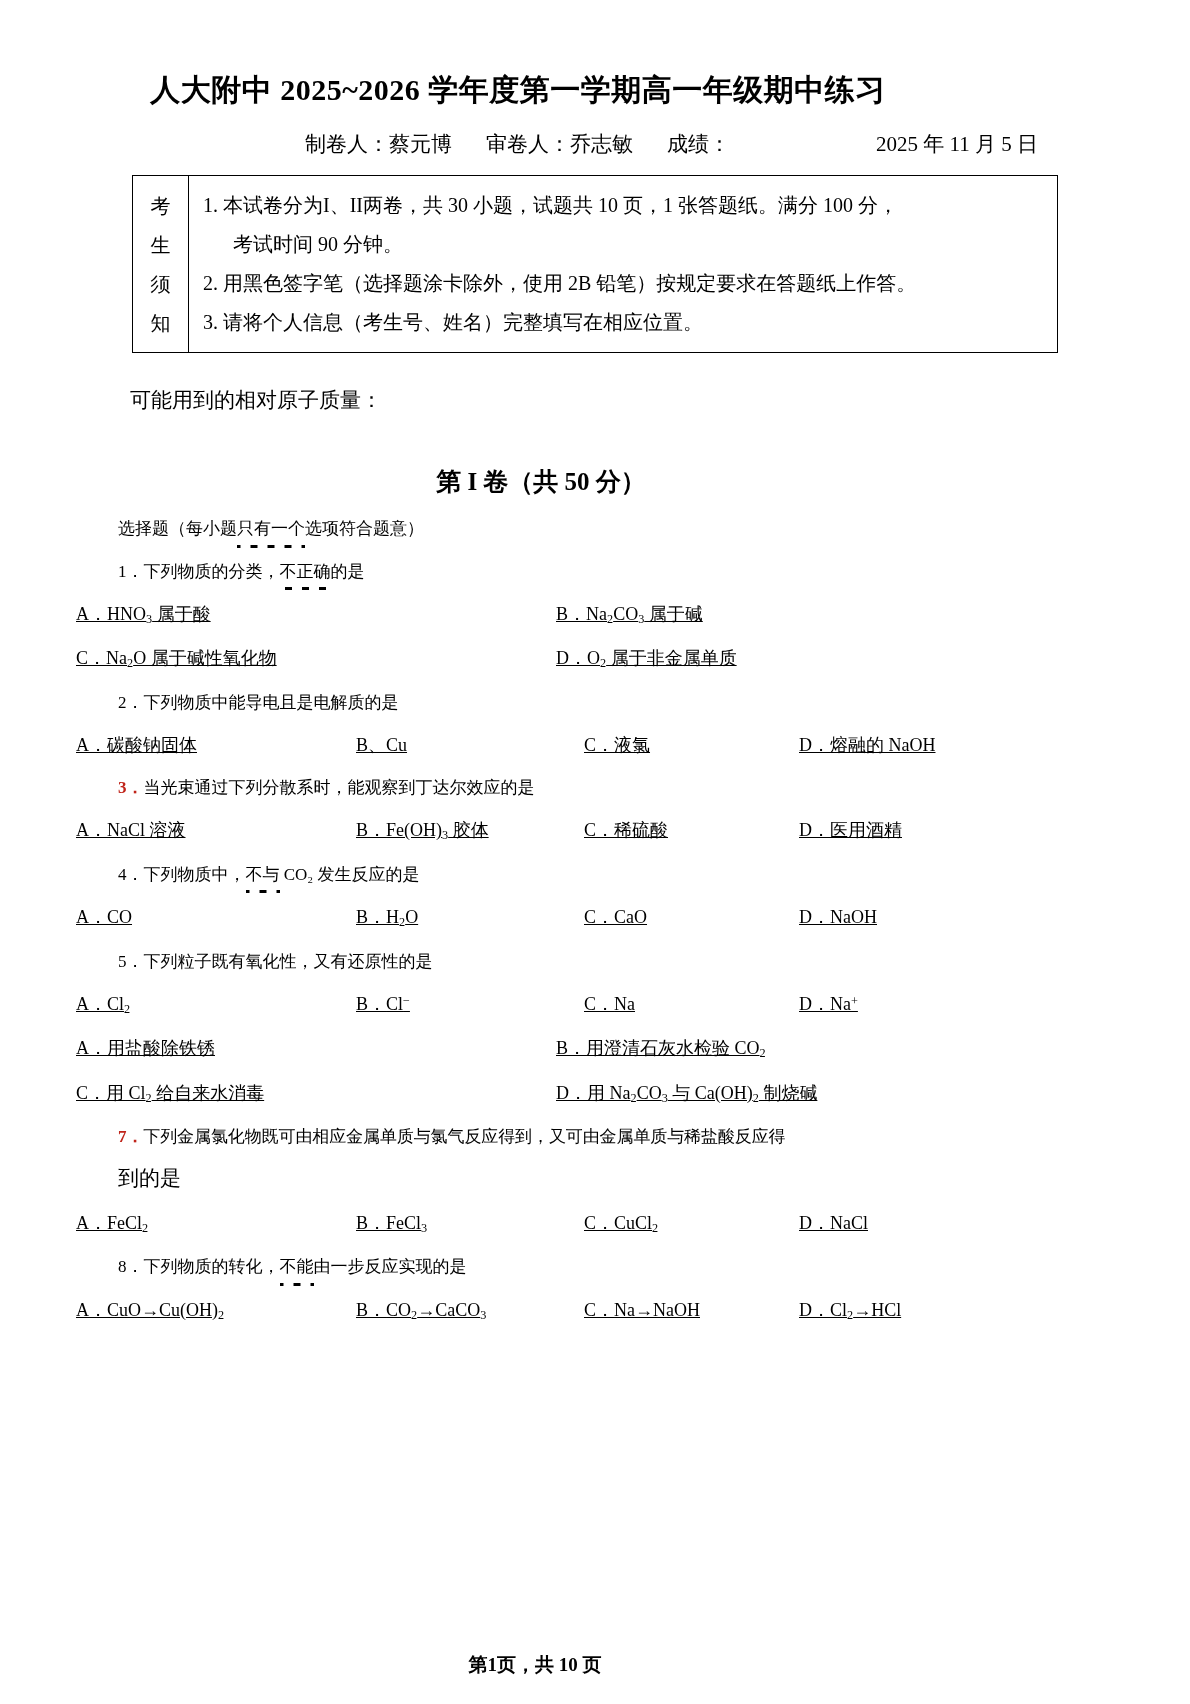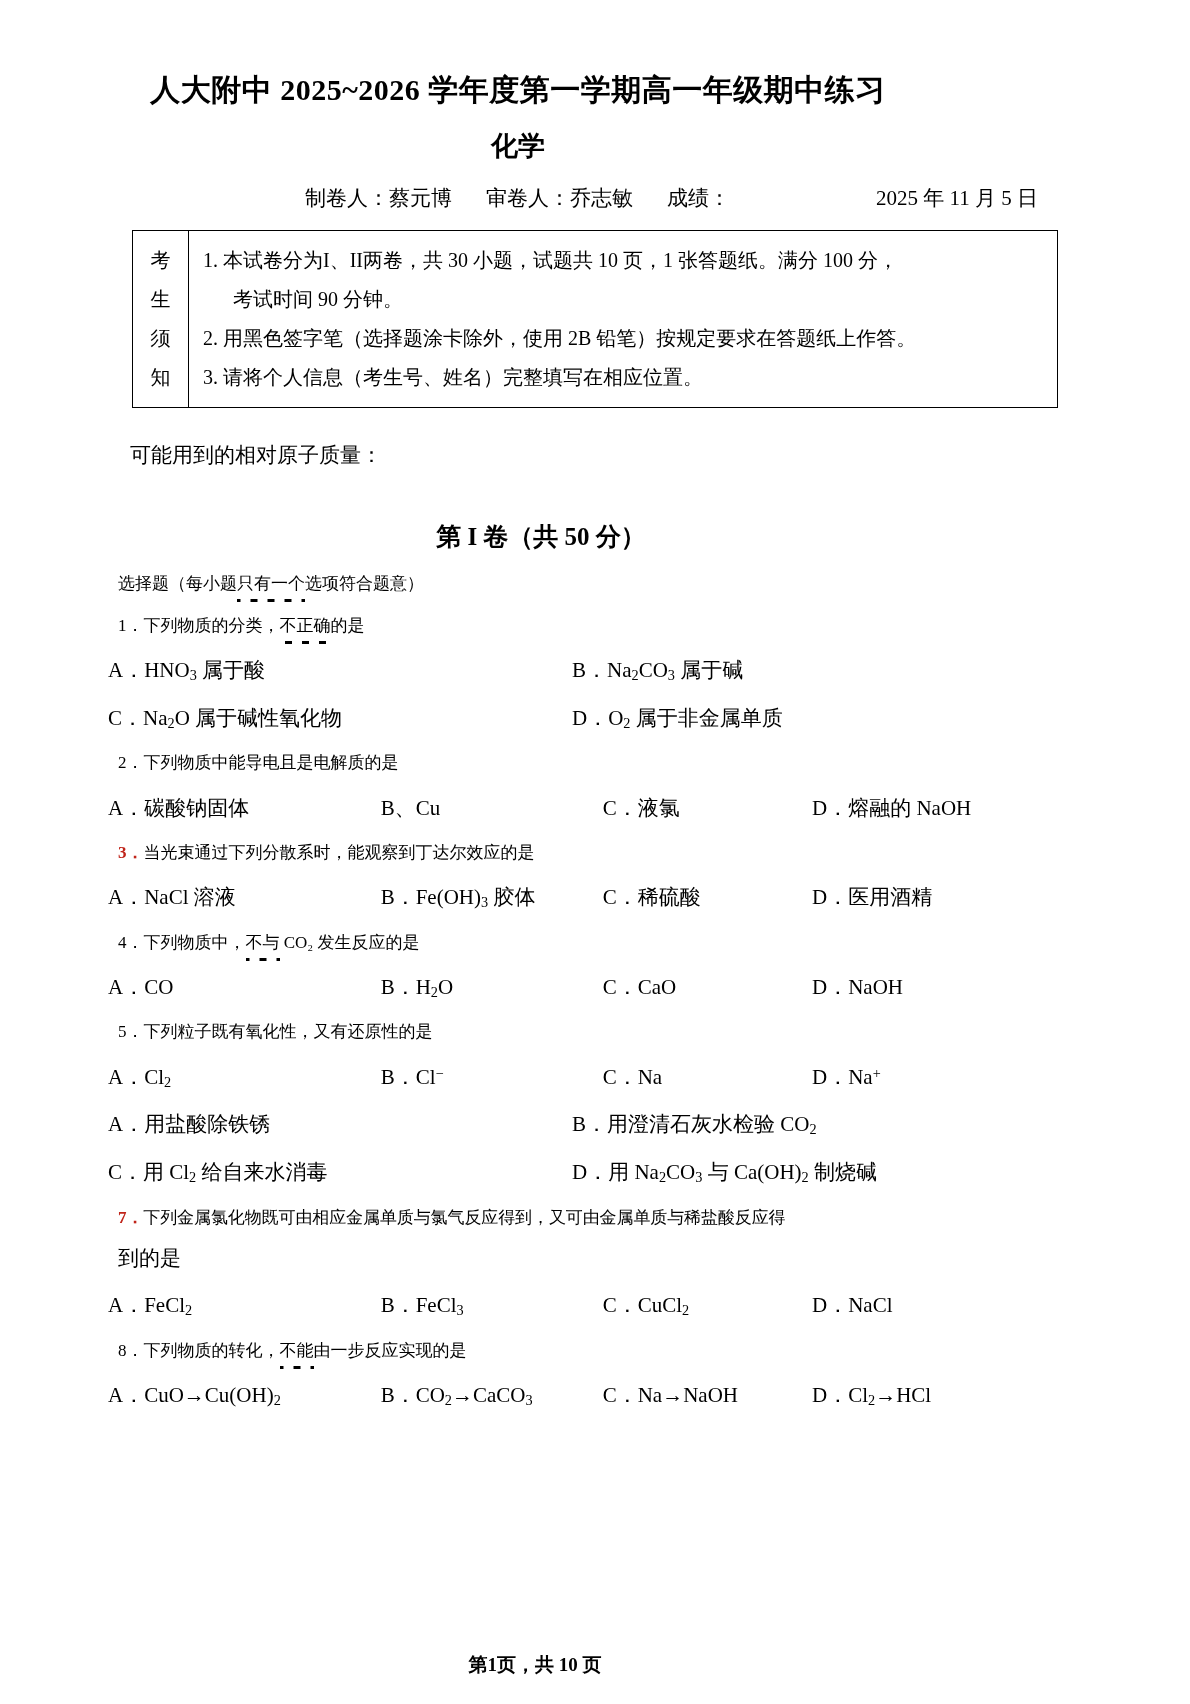--- a/index.html
+++ b/index.html
@@ -116,24 +116,25 @@
     margin: 0;
     padding-left: 118px;
     padding-top: 16px;
     white-space: nowrap;
   }
   .q-wide { white-space: nowrap; letter-spacing: -0.1px; }
 
   
   .opts {
     display: flex;
-    padding-left: 108px;
+    padding-left: 76px;
     padding-top: 20px;
-    font-size: 21px;
+    font-size: 18px;
     line-height: 1.3;
+    text-decoration: underline;
   }
   .opts.two-col .opt { width: 500px; }
   .opts.four-col .opt-a { width: 280px; }
   .opts.four-col .opt-b { width: 228px; }
   .opts.four-col .opt-c { width: 215px; }
   .opts.four-col .opt-d { width: 230px; }
   .opt { white-space: nowrap; }
 
   sub { font-size: 0.68em; vertical-align: -0.22em; }
   sup { font-size: 0.68em; vertical-align: 0.42em; }
@@ -167,21 +168,20 @@
     font-weight: bold;
     padding-left: 34px;
   }
 </style>
 </head>
 <body>
 
 <div class="page">
 
   <h1 class="doc-title">人大附中 2025~2026 学年度第一学期高一年级期中练习</h1>
-  <h2 class="doc-subtitle">化学</h2>
 
   <p class="byline">
     <span class="seg"><span>制卷人：</span><span>蔡元博</span></span><span class="seg"><span>审卷人：</span><span>乔志敏</span></span><span class="seg">成绩：</span><span class="date-seg">2025 年 11 月 5 日</span>
   </p>
 
   <div class="notice-wrap">
     <div class="notice-label">
       <span>考</span>
       <span>生</span>
       <span>须</span>

